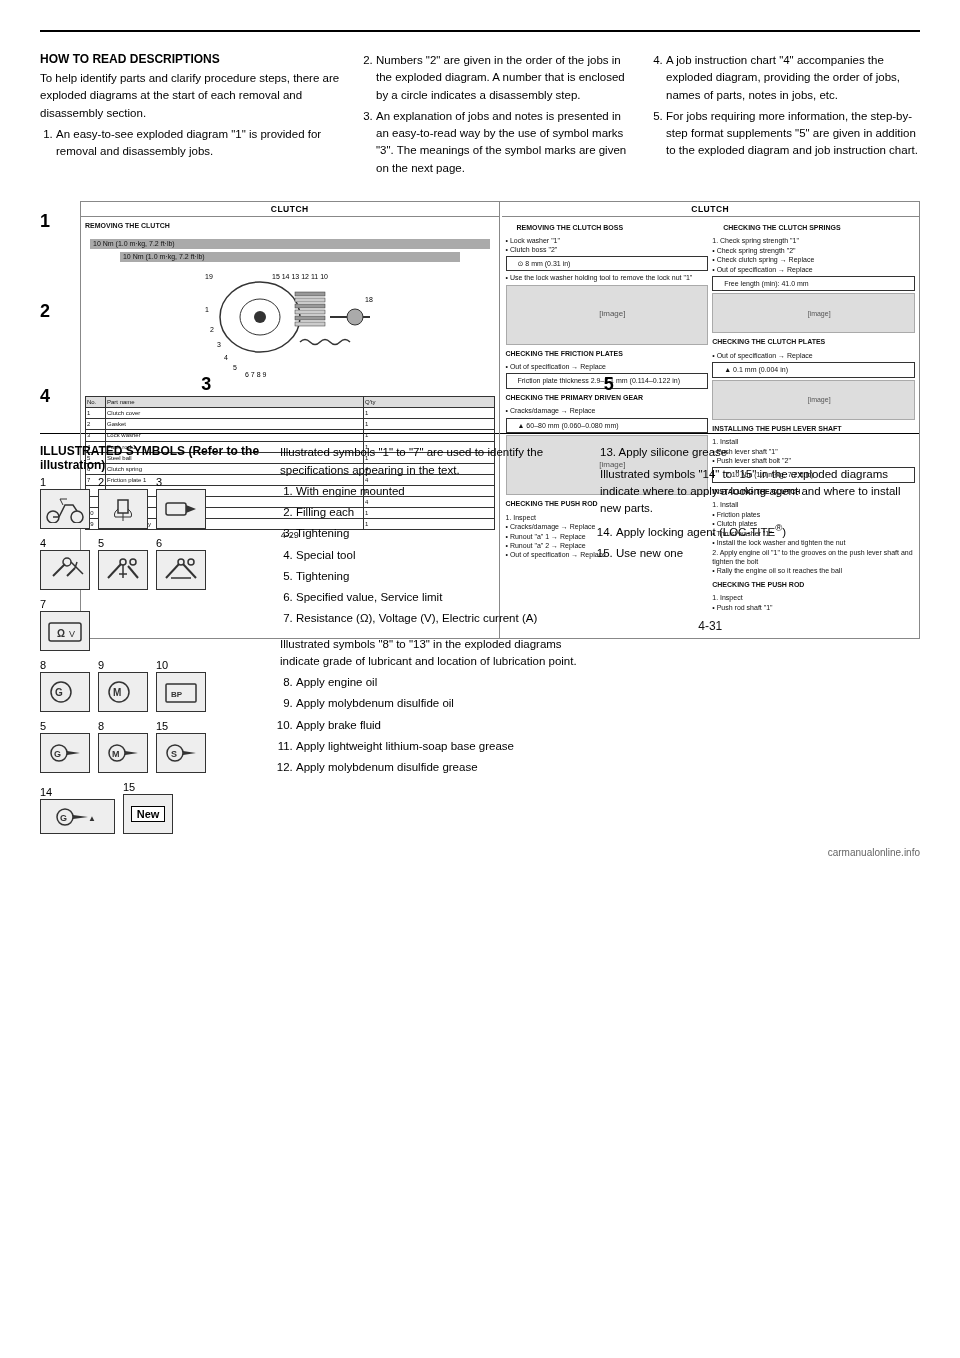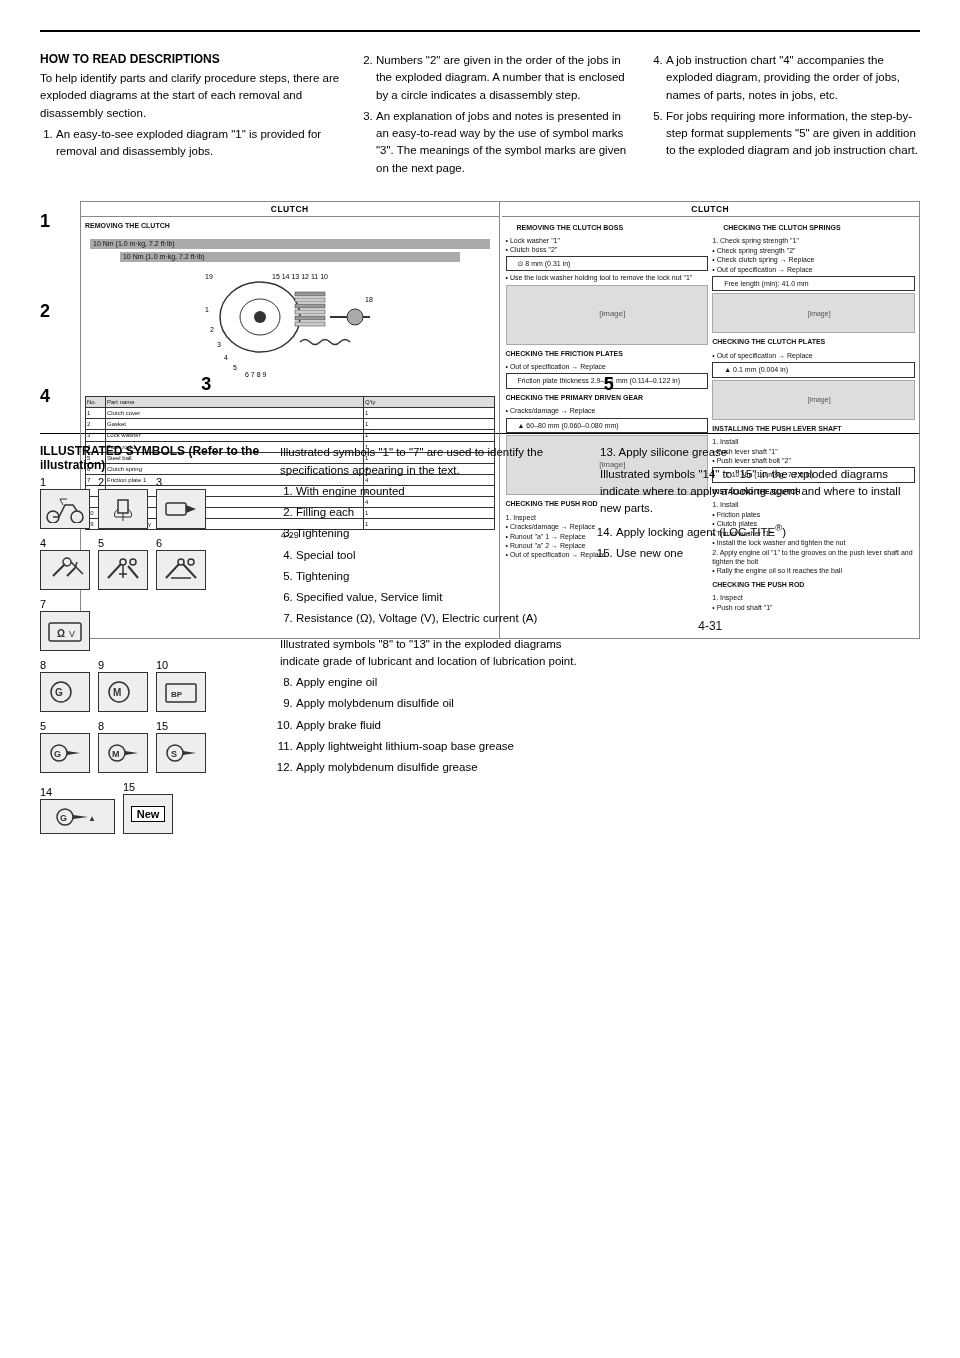--- a/index.html
+++ b/index.html
@@ -700,13 +700,16 @@
         <ol class="text-list mt4" start="14">
           <li>
             Apply locking agent (LOC-TITE<sup>®</sup>)
           </li>
           <li><span>Use new one</span></li>
         </ol>
       </div>
     </div>
   </div>
 
+  <div class="bottom-banner">
+    <div class="carmanual-logo">carmanualonline.info</div>
+  </div>
 </div>
 
 </body></html>

